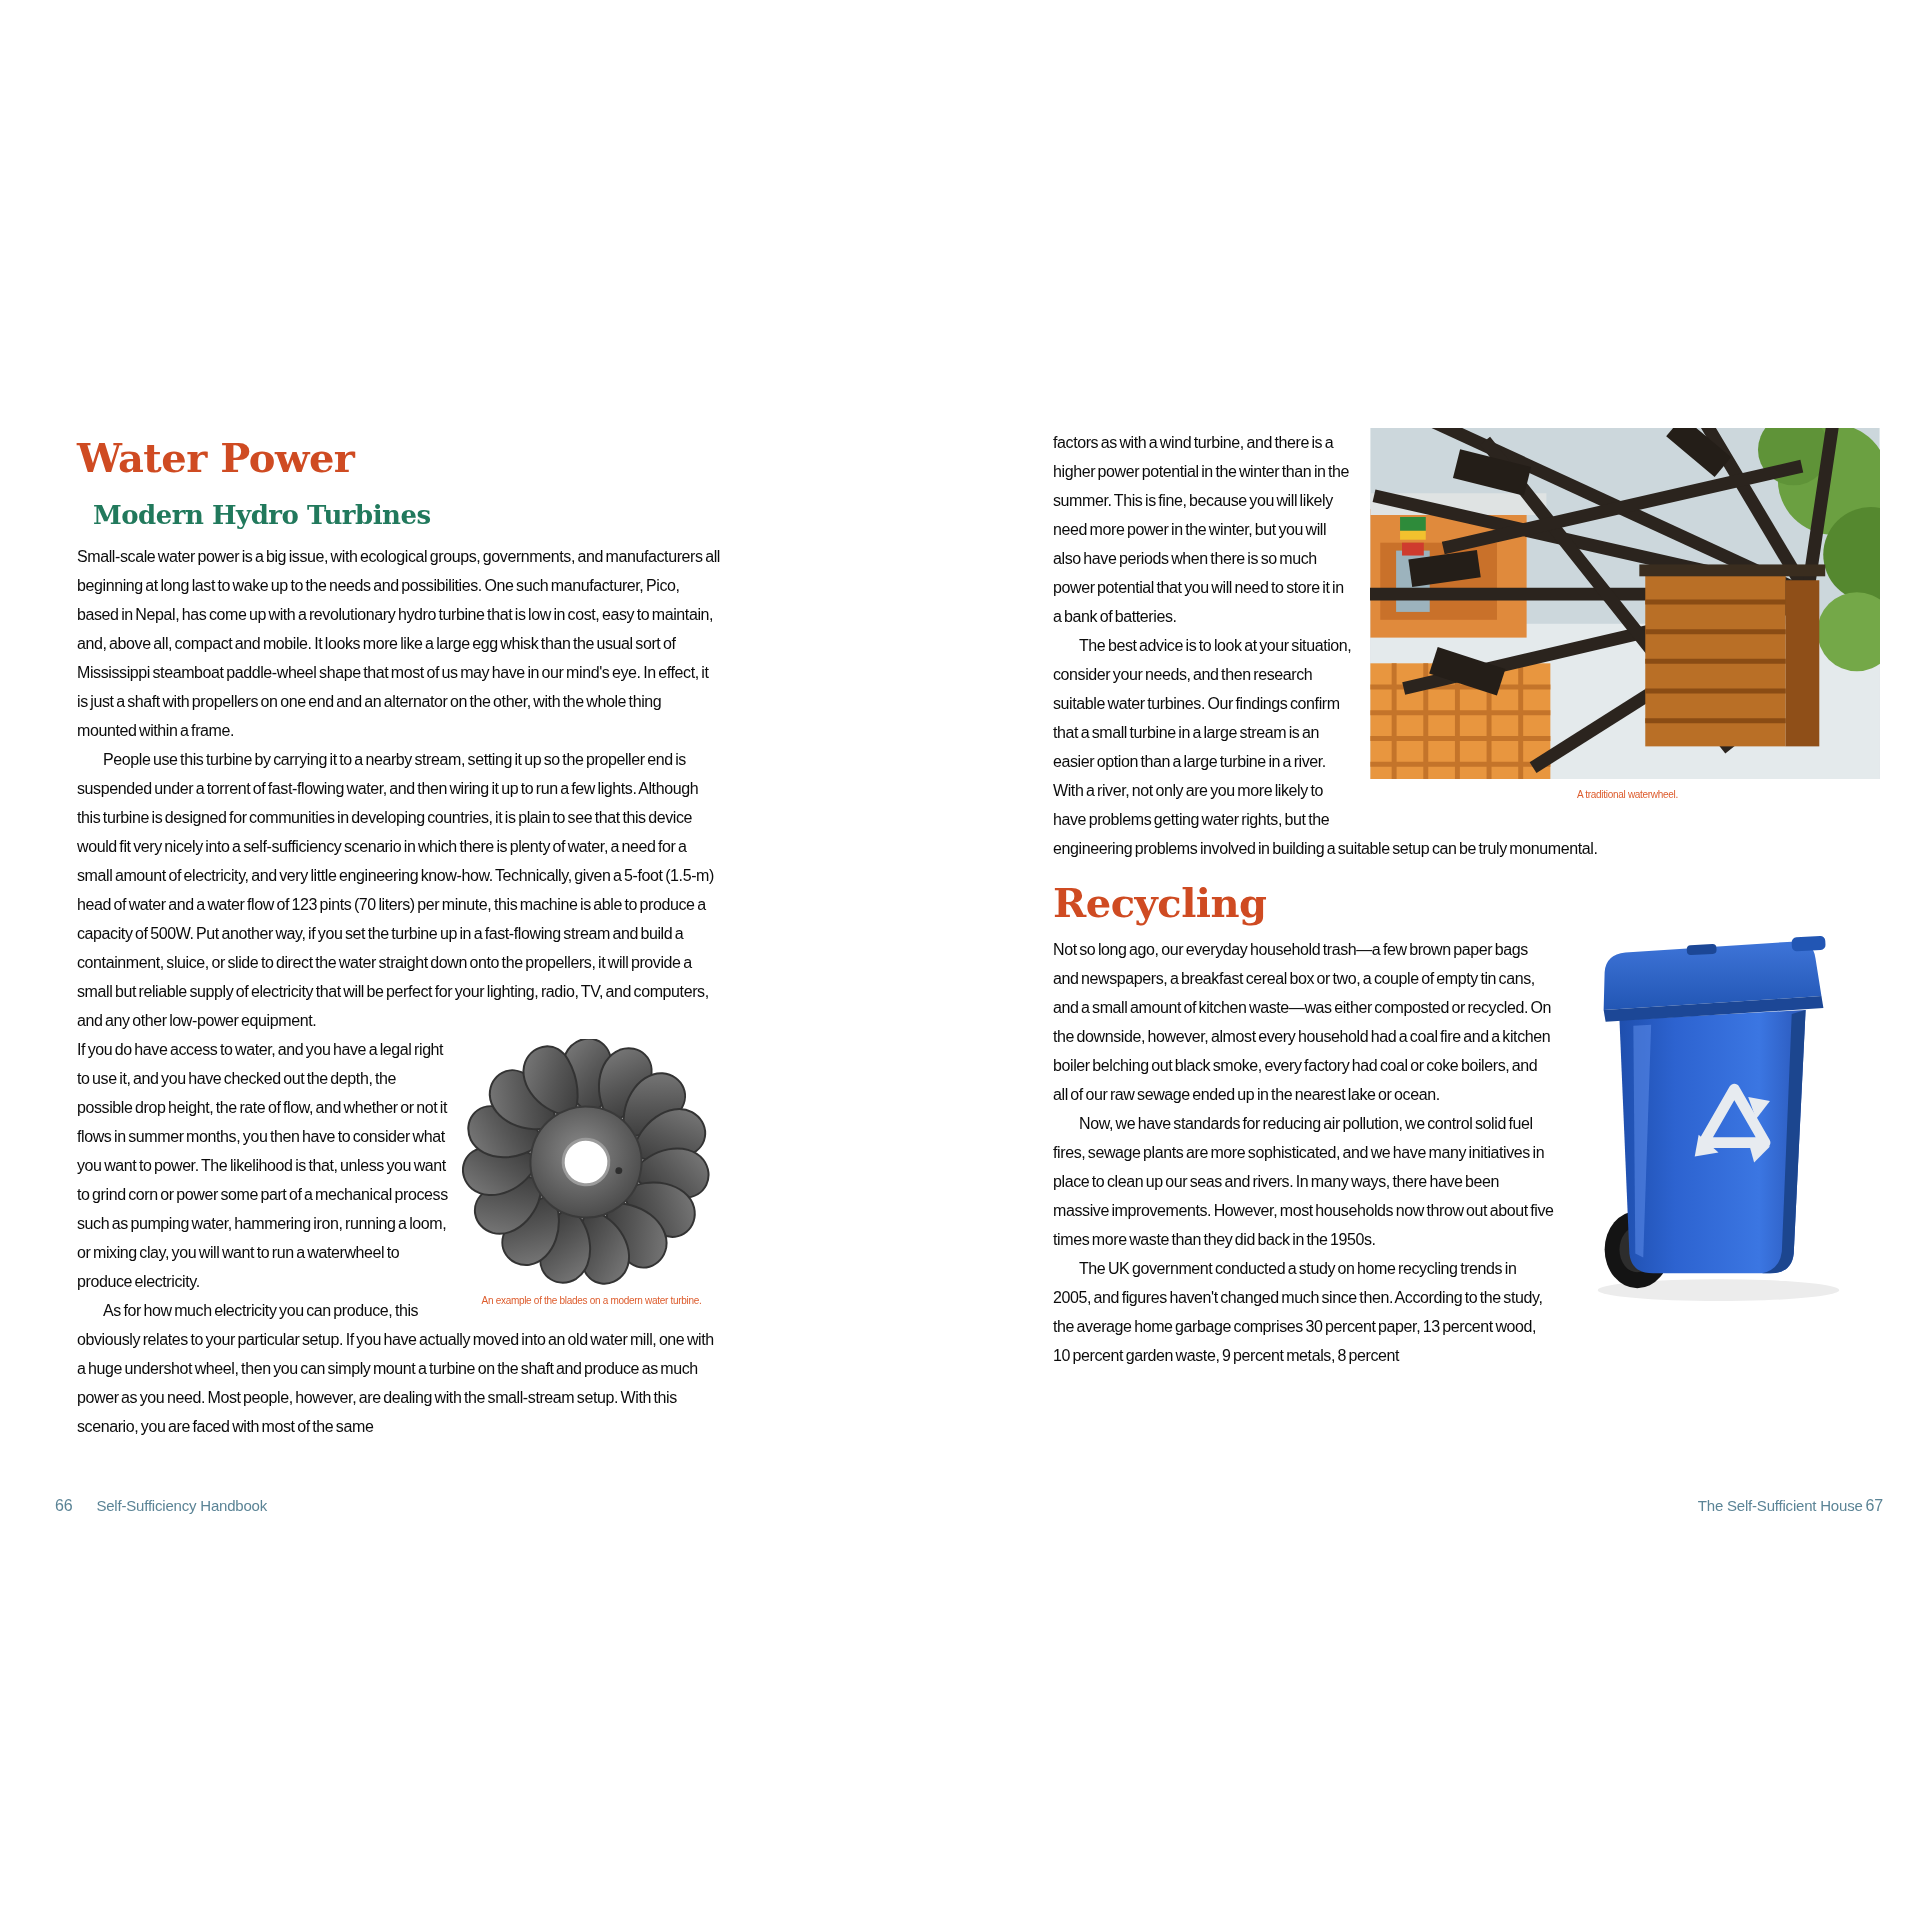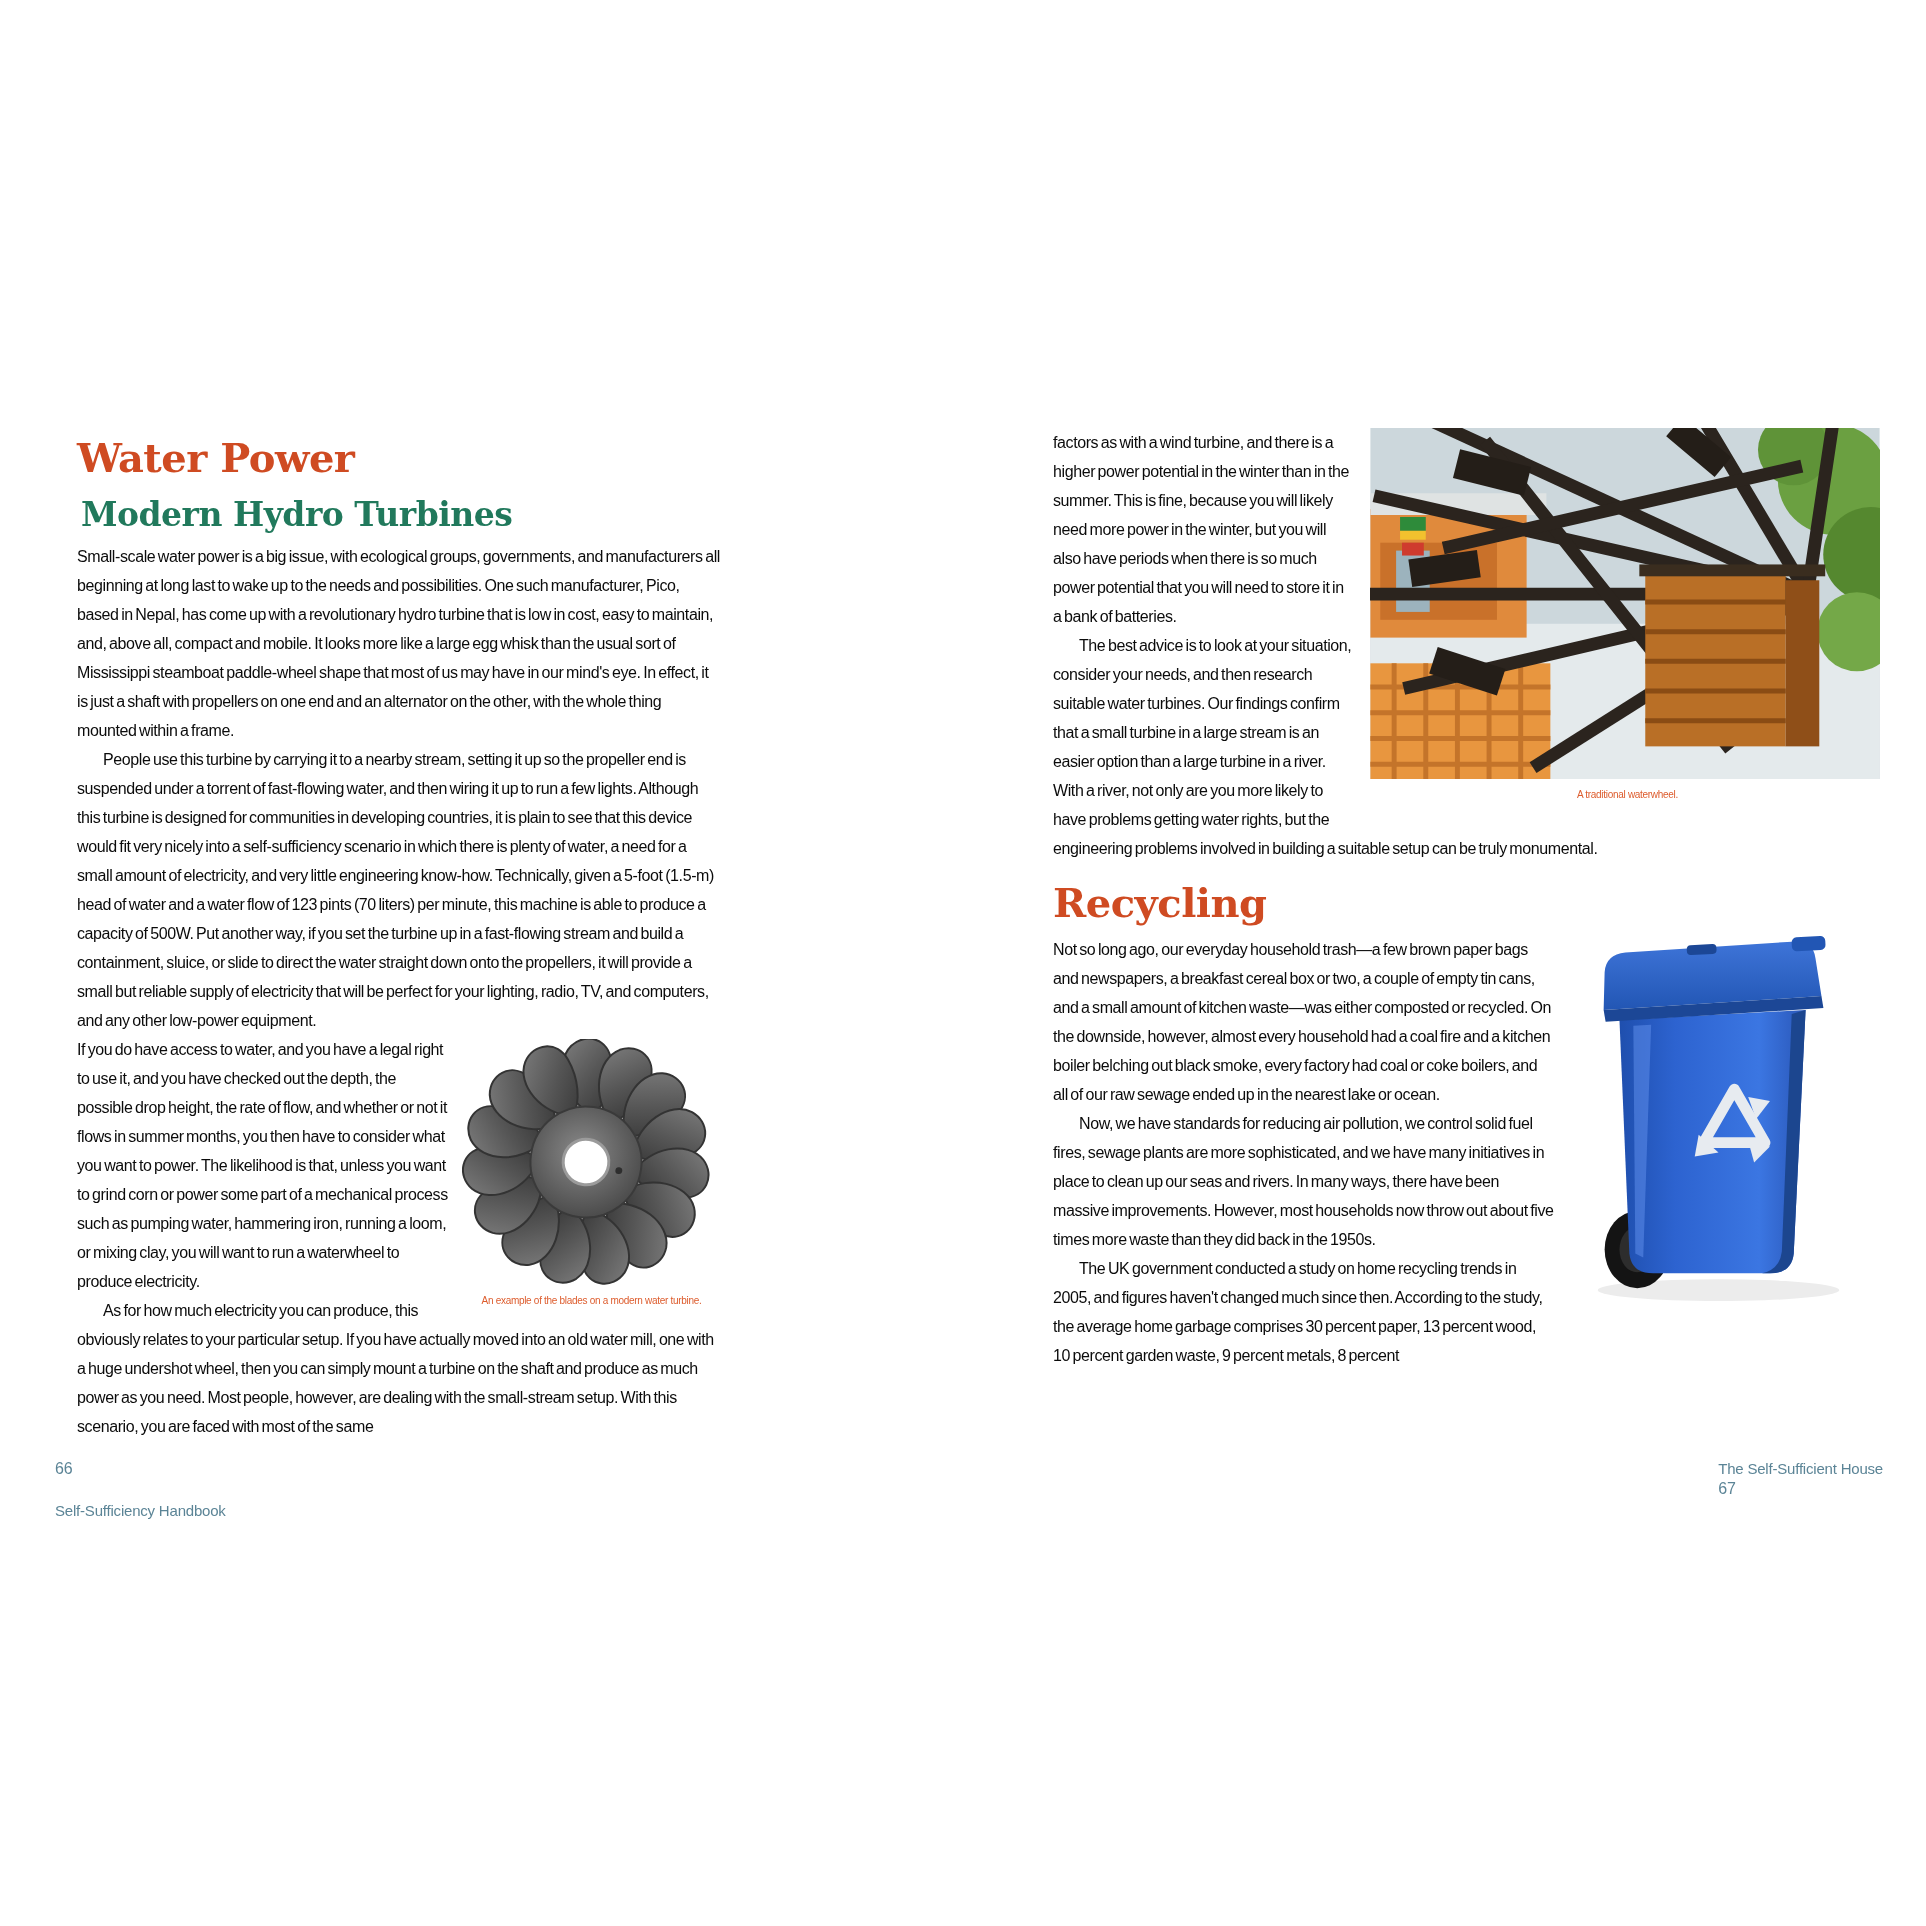--- a/index.html
+++ b/index.html
@@ -5,38 +5,38 @@
   html,body{margin:0;padding:0;background:#fff;}
   .canvas{position:relative;width:1927px;height:1927px;background:#fff;overflow:hidden;
           font-family:"Liberation Sans",sans-serif;color:#0b0b0b;border-radius:18px;}
   .page{position:absolute;}
   .page-left{left:77px;top:436px;width:644px;}
   .page-right{left:1053px;top:428px;width:832px;}
 
   h1.h-orange{font-family:"DejaVu Serif",serif;font-weight:700;color:var(--heading_orange,#cf4b22);
       font-size:40px;line-height:44px;margin:0 0 16px 0;letter-spacing:-0.5px;}
   h2.h-green{font-family:"DejaVu Serif",serif;font-weight:700;color:var(--heading_green,#21795c);
-      font-size:33px;line-height:38px;margin:0 0 8px 4px;letter-spacing:-0.5px;}
+      font-size:26px;line-height:38px;margin:0 0 8px 16px;letter-spacing:-0.5px;}
   h1.recycling{margin:18px 0 10px 0;}
 
   p.body{font-size:16px;line-height:29px;letter-spacing:-0.4px;word-spacing:-1.5px;margin:0;}
   p.indent{text-indent:26px;}
   .flow{overflow:visible;}
 
   figure{margin:0;}
   .fig{float:right;text-align:center;}
   .fig-turbine{width:259px;margin:4px 0 10px 14px;}
   .fig-waterwheel{width:515px;margin:0 0 12px 18px;}
   .fig-bin{width:317px;margin:28px 0 8px 14px;}
   .caption{color:var(--caption_orange,#dd5c2d);font-size:10px;line-height:19px;margin-top:6px;
       letter-spacing:-0.3px;}
   .fig-turbine .caption{padding:0 14px;}
 
-  .footer{position:absolute;top:1460px;font-size:15px;letter-spacing:-0.2px;
-      color:var(--footer_slate,#5b8496);display:flex;align-items:baseline;flex-direction:column;}
+  .footer{position:absolute;top:1497px;font-size:15px;letter-spacing:-0.2px;
+      color:var(--footer_slate,#5b8496);display:flex;align-items:baseline;}
   .footer-left{left:55px;gap:24px;}
   .footer-right{right:44px;gap:3px;}
   .footer .pnum{font-size:16px;}
 
   svg{display:block;}
 </style>
 </head>
 <body>
 
 <div class="canvas">

